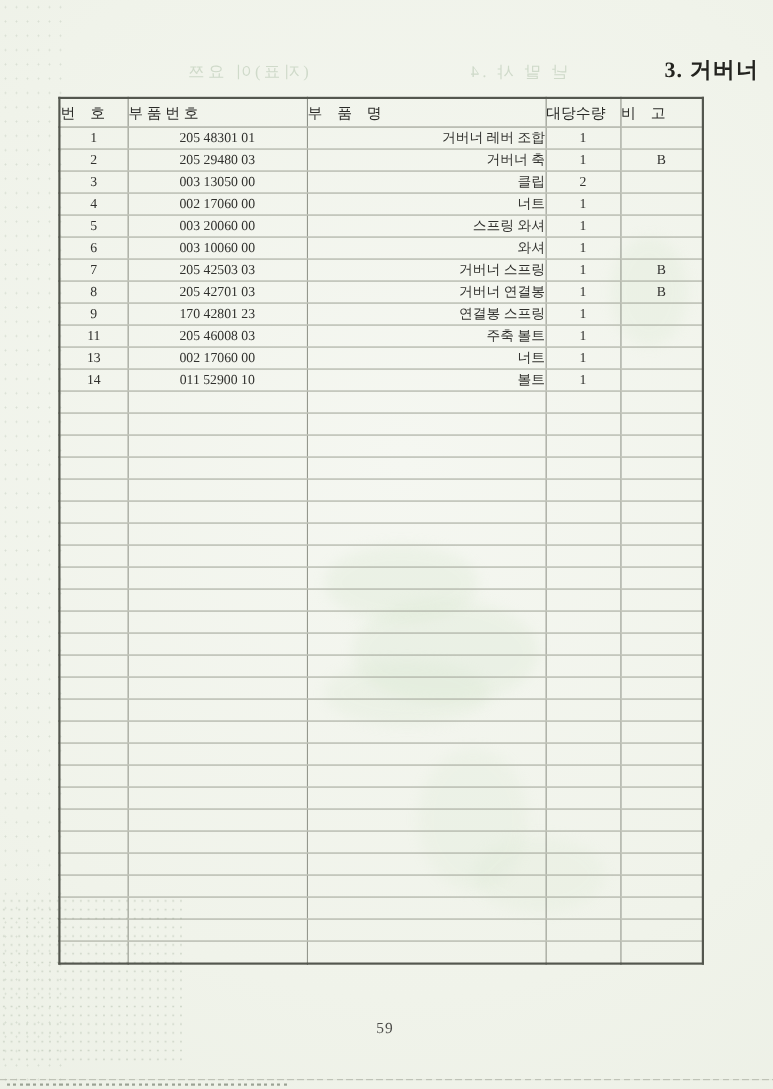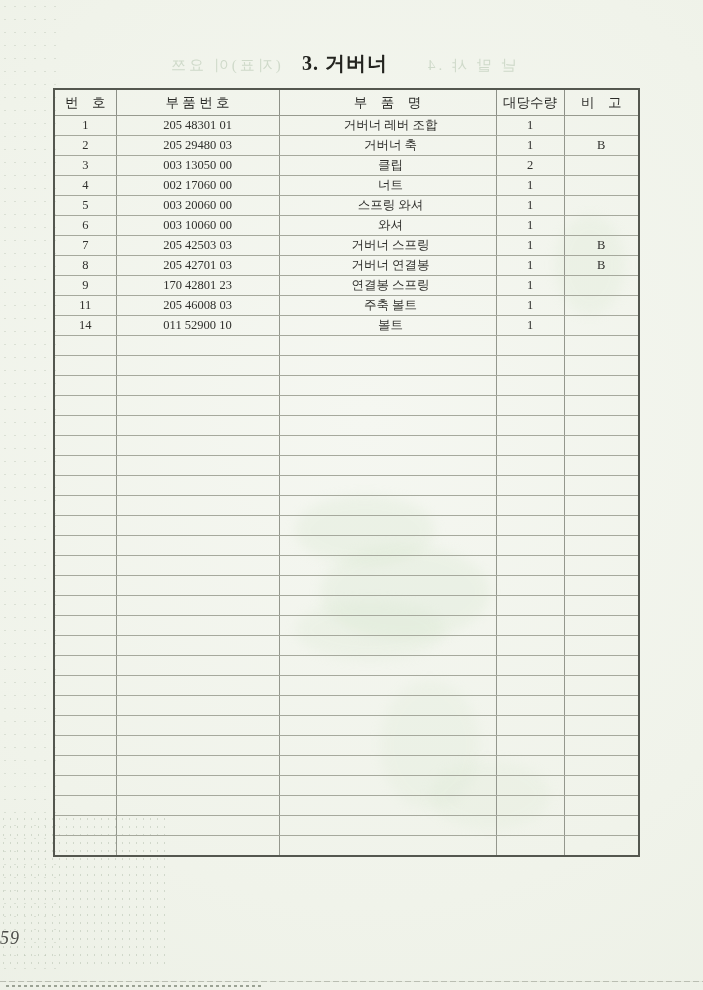--- a/index.html
+++ b/index.html
@@ -61,21 +61,21 @@
     pointer-events: none;
   }
   .ghost-text.left  { left: 168px; }
   .ghost-text.right { left: 425px; }
 
   .title {
     position: absolute;
     top: 50px;
     left: 0;
     width: 690px;
-    text-align: center;
+    text-align: right;
     font-size: 20px;
     font-weight: 600;
     letter-spacing: 1px;
     color: #23231f;
   }
 
   table.parts {
     position: absolute;
     left: 53px;
     top: 88px;
@@ -86,53 +86,52 @@
     background: transparent;
   }
   table.parts th {
     height: 25px;
     font-size: 13.5px;
     font-weight: 500;
     color: #2b2b28;
     white-space: pre;
     border-left: 1px solid #8d9087;
     border-bottom: 1px solid #979a8f;
-    text-align: center;
+    text-align: left;
     padding: 0;
     overflow: hidden;
   }
   table.parts td {
     height: 19px;
     font-size: 12.5px;
     color: #30302d;
     border-left: 1px solid #94978d;
     border-bottom: 1px solid #a6a99d;
     padding: 0;
     text-align: center;
     white-space: nowrap;
     overflow: hidden;
   }
   table.parts th:first-child,
   table.parts td:first-child { border-left: none; }
   table.parts tr:last-child td { border-bottom: none; }
   table.parts td.col-name {
-    text-align: center;
+    text-align: right;
     padding-left: 6px;
   }
 
   .pageno {
     position: absolute;
     top: 928px;
     left: 0;
     width: 700px;
-    text-align: left;
-    font-size: 18px;
+    text-align: center;
+    font-size: 14px;
     letter-spacing: 1px;
     color: #4c4c49;
-    font-style: italic;
   }
 
   
   .edge-line {
     position: absolute;
     left: 0;
     top: 981px;
     width: 703px;
     height: 1px;
     background: repeating-linear-gradient(90deg, #b4b8ac 0 6px, #e3e7db 6px 9px);
@@ -251,20 +250,27 @@
           <td class="col-remark"></td>
         </tr>
         <tr>
           <td class="col-no">11</td>
           <td class="col-part_no">205 46008 03</td>
           <td class="col-name">주축 볼트</td>
           <td class="col-qty">1</td>
           <td class="col-remark"></td>
         </tr>
         <tr>
+          <td class="col-no">13</td>
+          <td class="col-part_no">002 17060 00</td>
+          <td class="col-name">너트</td>
+          <td class="col-qty">1</td>
+          <td class="col-remark"></td>
+        </tr>
+        <tr>
           <td class="col-no">14</td>
           <td class="col-part_no">011 52900 10</td>
           <td class="col-name">볼트</td>
           <td class="col-qty">1</td>
           <td class="col-remark"></td>
         </tr>
         <tr>
           <td class="col-no"></td>
           <td class="col-part_no"></td>
           <td class="col-name"></td>

